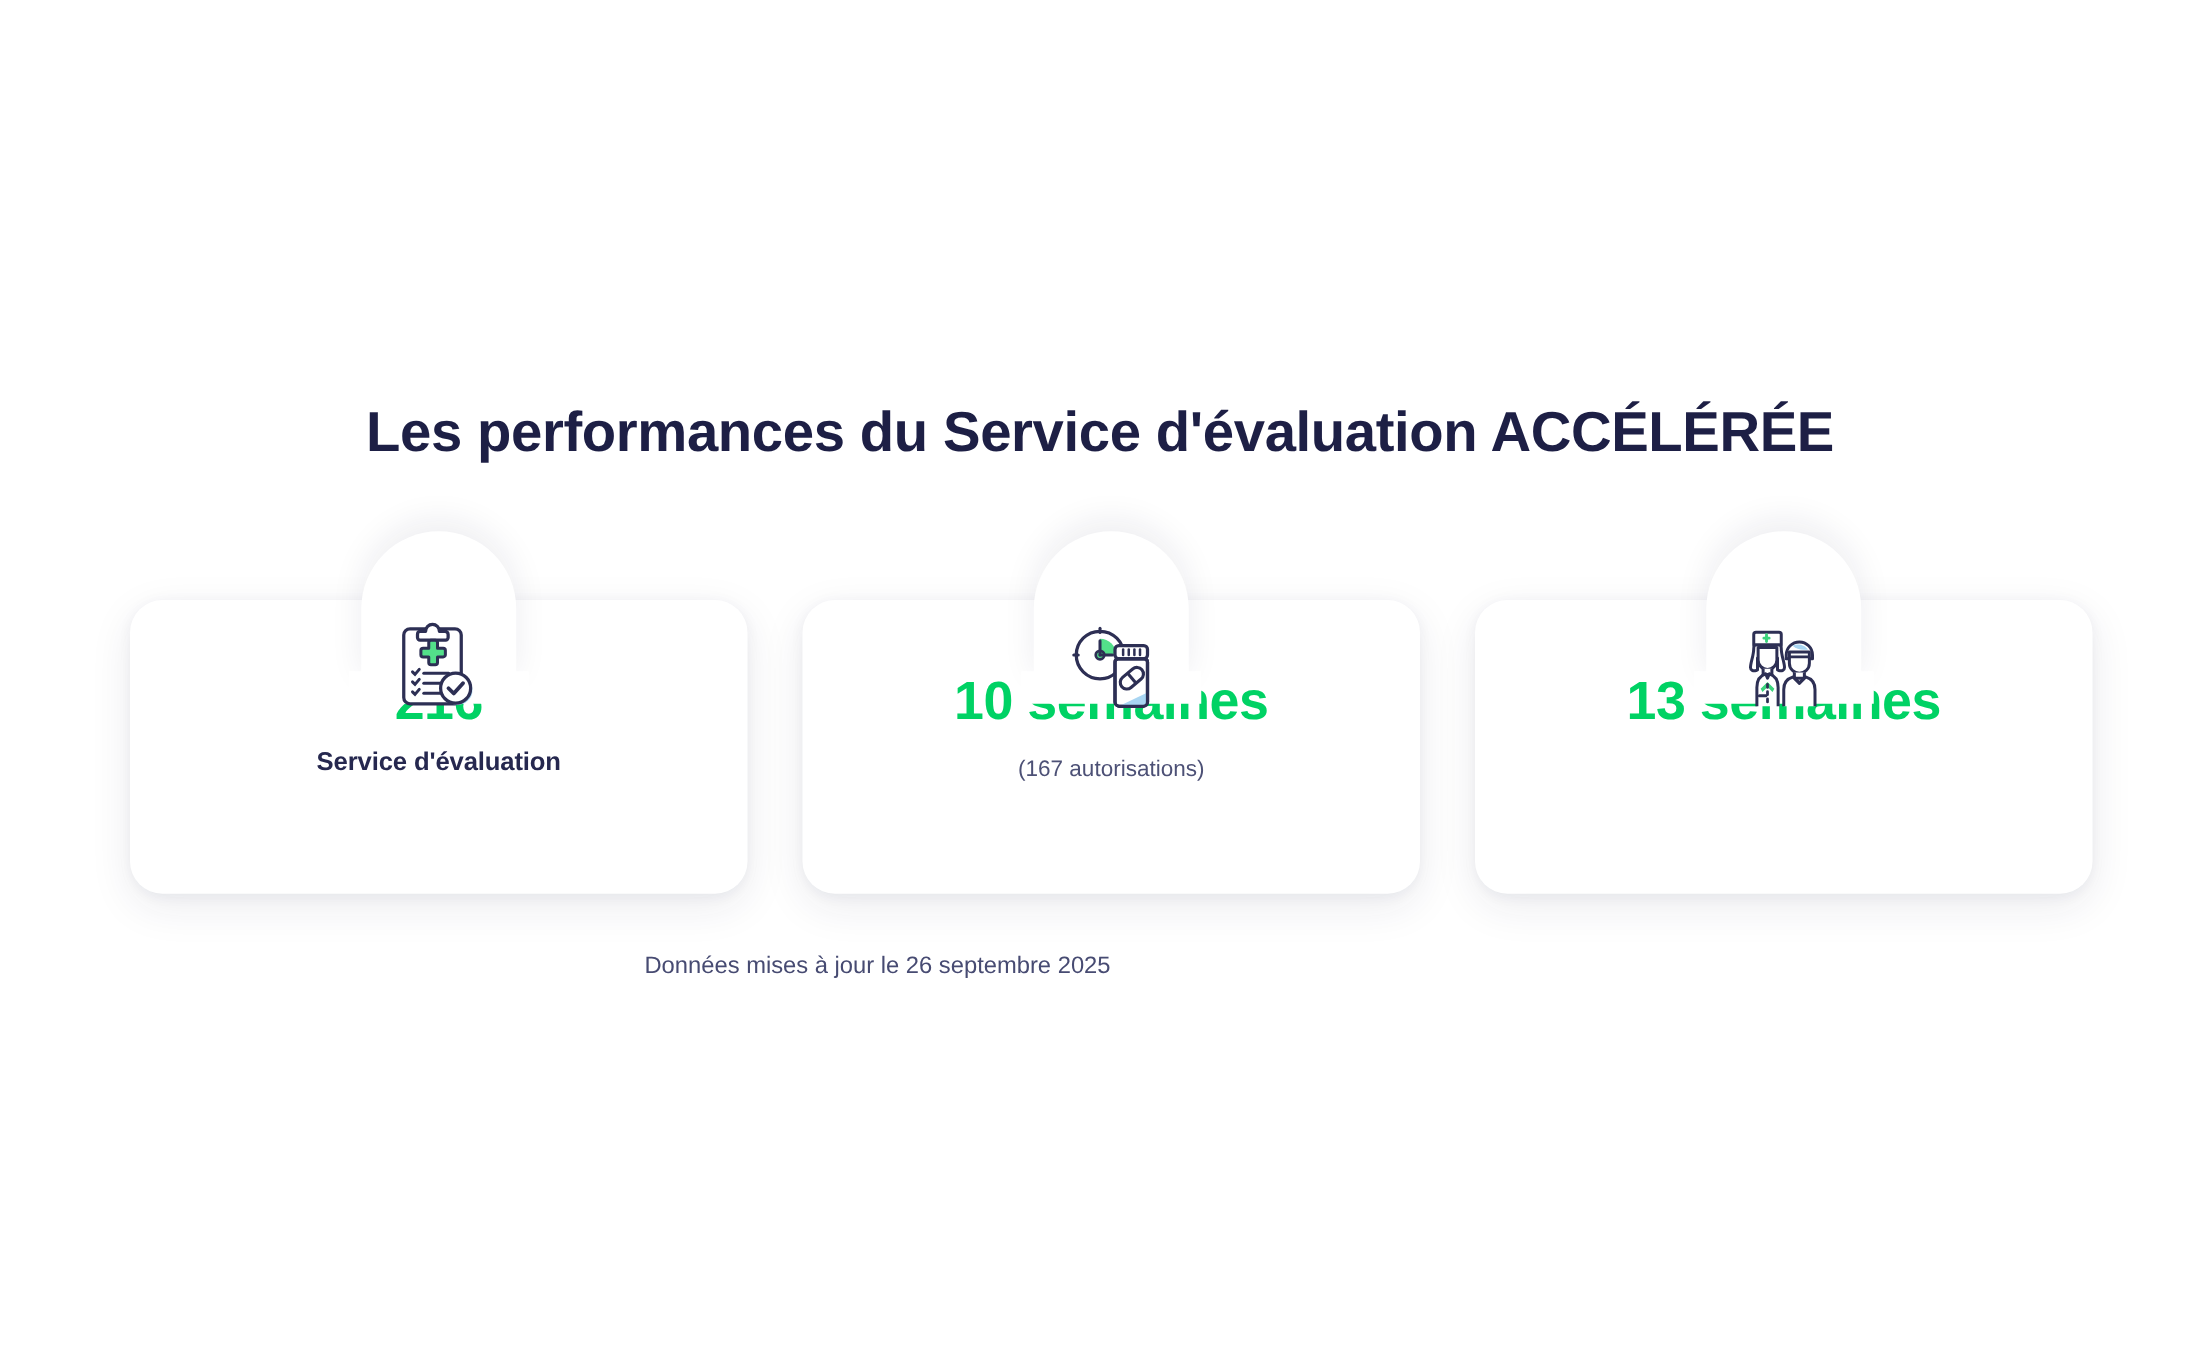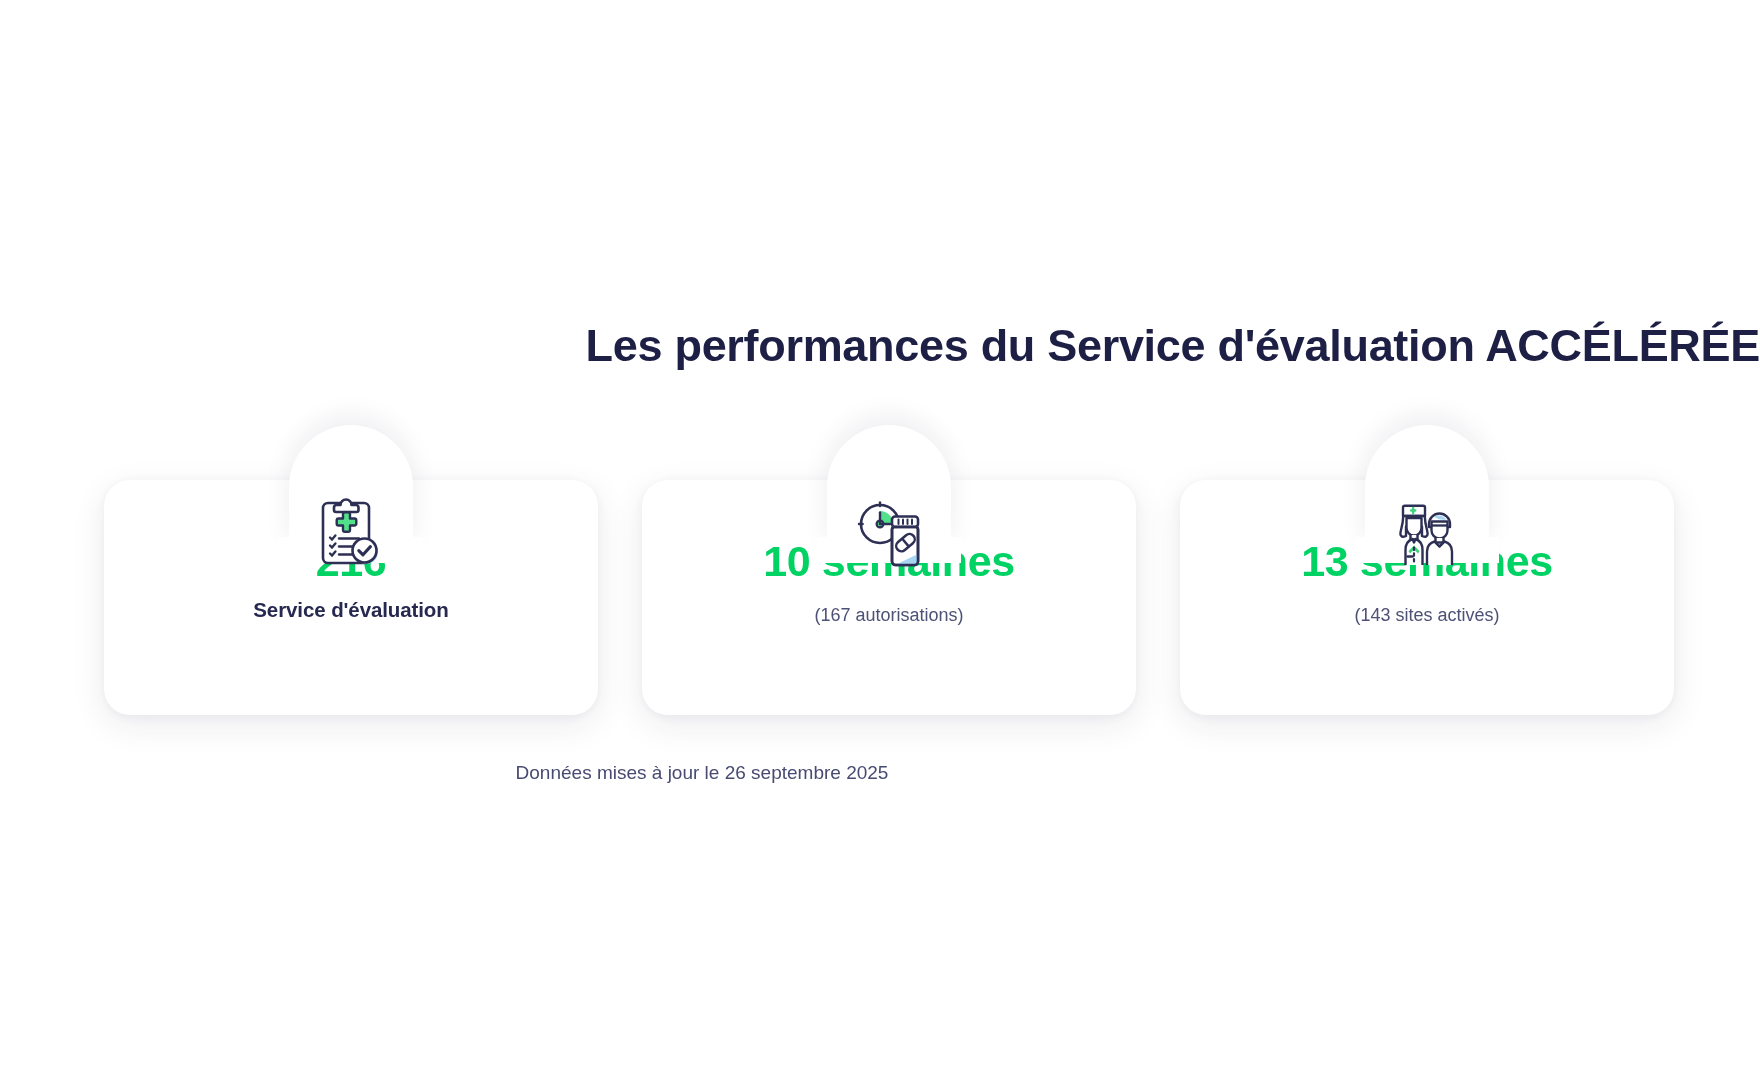--- a/index.html
+++ b/index.html
@@ -22,21 +22,21 @@
     height: 1080px;
     background: #ffffff;
   }
 
   
   .page-title {
     position: absolute;
     left: 0;
     top: 288px;
     width: 1760px;
-    text-align: right;
+    text-align: center;
     font-size: 45px;
     line-height: 56px;
     font-weight: 700;
     letter-spacing: -0.3px;
     color: #1d1f45;
     white-space: nowrap;
   }
 
   
   .cards-row {
@@ -243,20 +243,19 @@
           <path d="M46.5 27.5 h16 v9 a8 8 0 0 1 -8 8 a8 8 0 0 1 -8 -8 z" fill="#ffffff" stroke="#2d2f54" stroke-width="2.4" stroke-linejoin="round"></path>
           <path d="M46.5 31.5 h16" stroke="#2d2f54" stroke-width="2.3"></path>
 
           <path d="M50.5 44 v4.5 h8 v-4.5" fill="#ffffff" stroke="#2d2f54" stroke-width="2.4"></path>
 
           <path d="M42 71 v-13.5 c0 -5.5 2.5 -8.5 7.5 -10 l5 5 l5 -5 c5 1.5 7.5 4.5 7.5 10 v13.5" fill="#ffffff" stroke="#2d2f54" stroke-width="2.4" stroke-linejoin="round"></path>
           <path d="M49.5 47.5 l5 5 l5 -5" fill="none" stroke="#2d2f54" stroke-width="2.3" stroke-linejoin="round"></path>
         </svg>
       </div>
       <div class="stat-value">13 semaines</div>
-      <div class="stat-sub">(143 sites activés)</div>
     </div>
 
   </div>
 
   <div class="footer-note">Données mises à jour le 26 septembre 2025</div>
 
 </div>
 
 </body></html>

